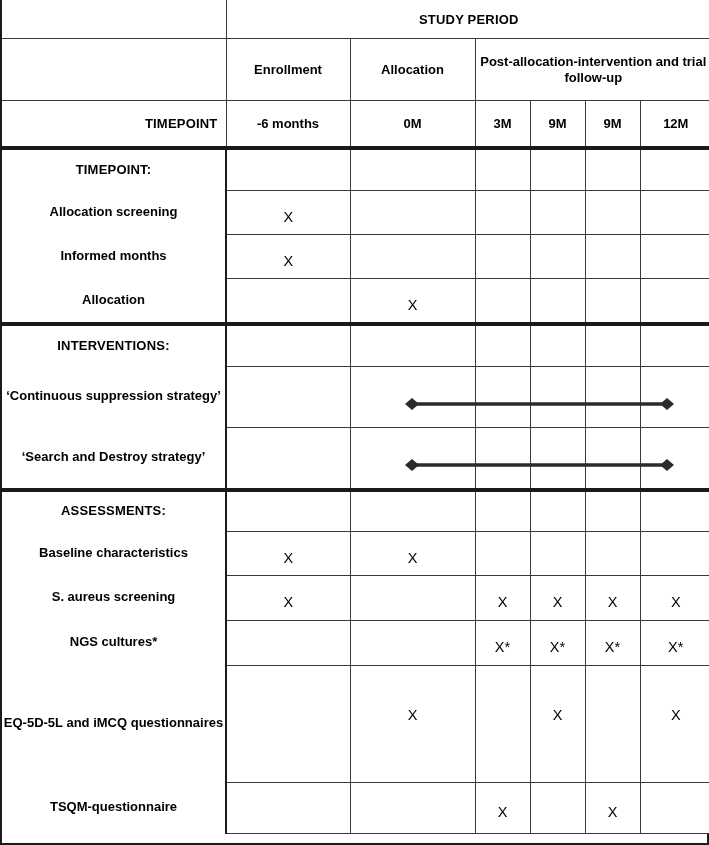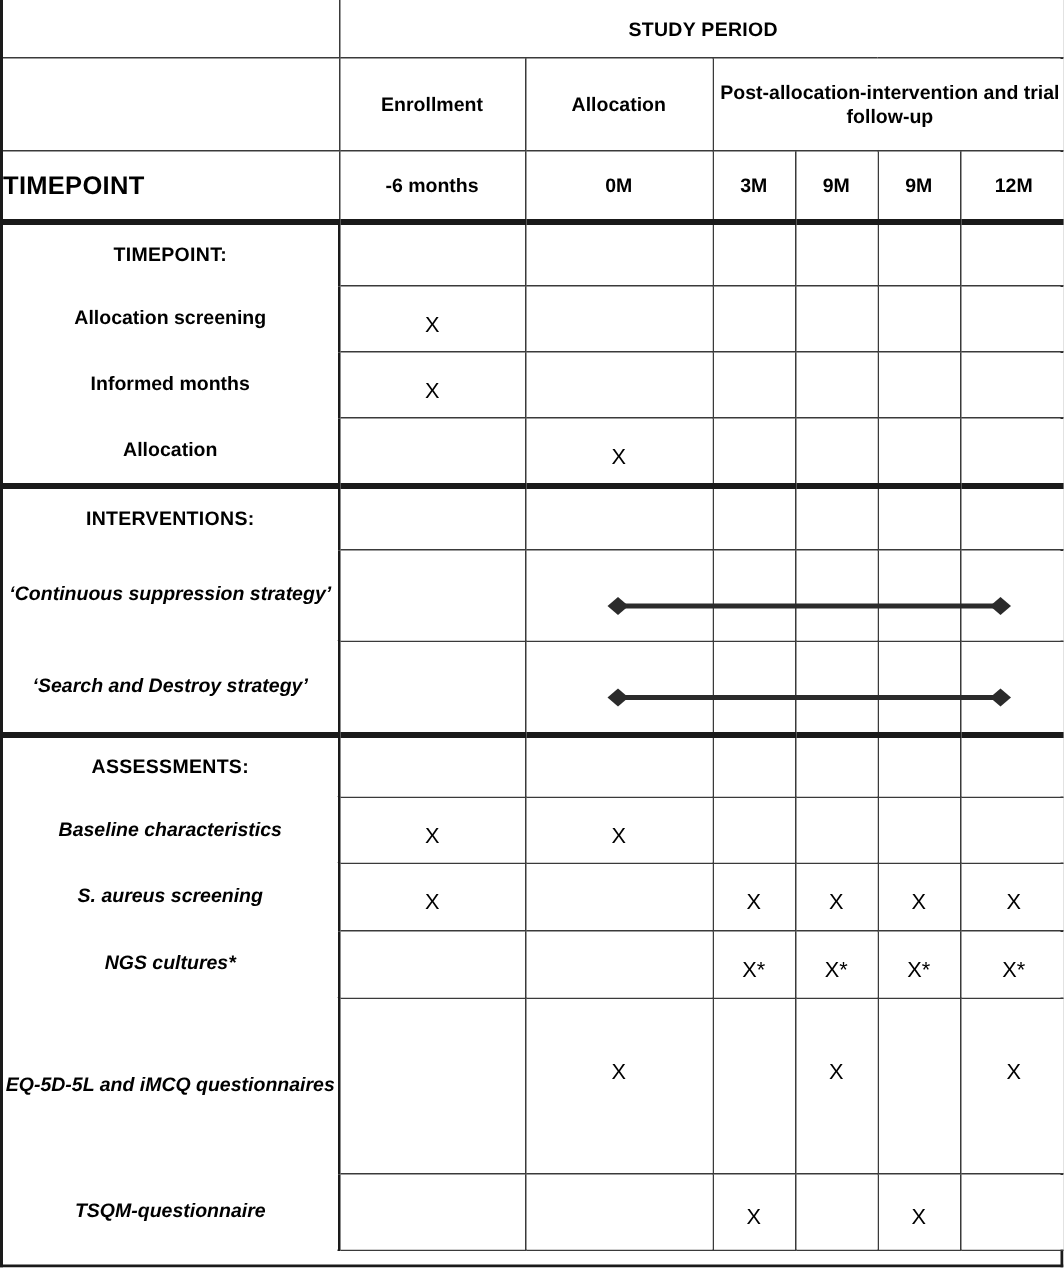--- a/index.html
+++ b/index.html
@@ -75,25 +75,25 @@
   .hdr-blank2 {
     border-left: none !important;
   }
 
   .row-timepoint td {
     height: 45px;
     background: #e8e8e8;
     font-size: 13.5px;
   }
   .row-timepoint td.tp-label {
-    text-align: left;
+    text-align: right;
     padding-right: 8px;
     font-style: normal;
     border-left: none !important;
-    font-size: 17px;
+    font-size: 13px;
     letter-spacing: .2px;
   }
   .row-timepoint td.last { border-right: none !important; }
 
   
   tr.sec-top > td {
     border-top: 4px solid #1a1a1a !important;
   }
   tr.sec-bottom > td {
     border-bottom: 3px solid #1a1a1a !important;
@@ -103,21 +103,21 @@
   td.rowlabel {
     text-align: right;
     padding-right: 8px;
     border-left: none !important;
     border-top: none !important;
     border-bottom: none !important;
     border-right: 2px solid #1a1a1a !important;
     font-size: 13px;
     line-height: 1.3;
   }
-  td.rowlabel.italic { font-style: italic; }
+  td.rowlabel.italic { }
   td.rowlabel.sect   { font-style: normal; letter-spacing: .2px; }
 
   td.cell { font-weight: normal; font-size: 14px; }
   td.cell.last { border-right: none !important; }
 
   td.shade { background: #a6a6a6; }
 
   
   .xmark {
     display: block;

